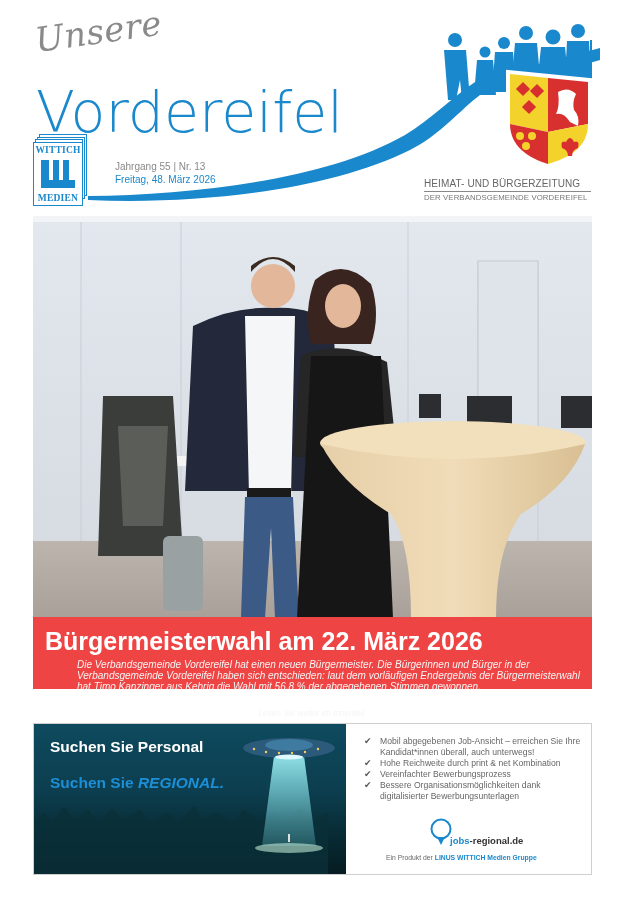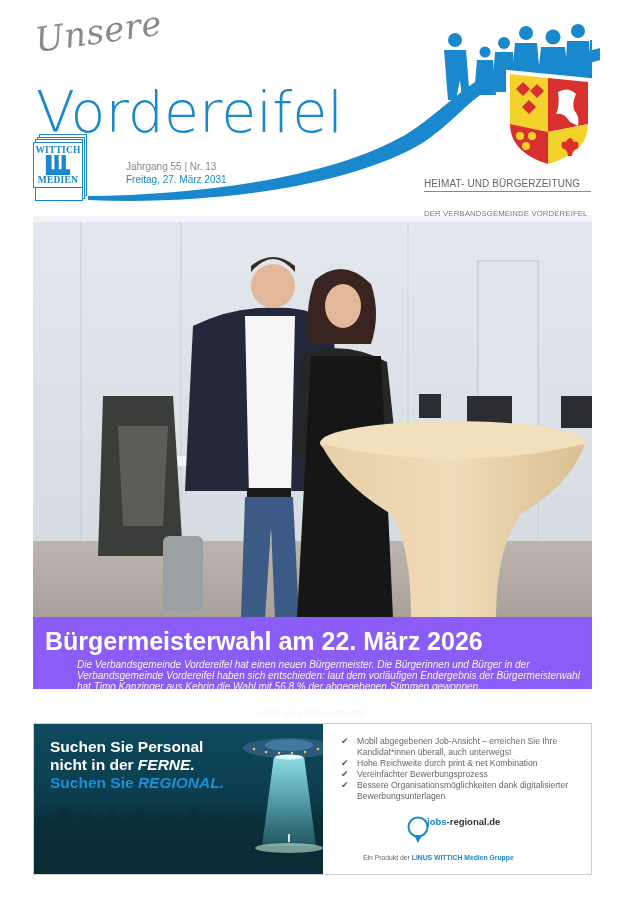--- a/index.html
+++ b/index.html
@@ -21,76 +21,76 @@
     line-height: 1;
     margin-top: 32px;
   }
   .swoosh { position: absolute; left: 0; top: 0; width: 625px; height: 212px; pointer-events: none; }
 
   .wittich-logo {
     position: absolute; left: 33px; top: 134px; width: 54px; height: 70px;
   }
   .wittich-logo .stack { position: absolute; border: 1.5px solid #1a88cc; background: #fff; }
   .wittich-logo .front {
-    position: absolute; left: 0; top: 8px; width: 50px; height: 46px;
+    position: absolute; left: 0; top: 8px; width: 50px; height: 64px;
     border: 1.5px solid #1a88cc; background: #fff;
     display: flex; flex-direction: column; align-items: center; justify-content: space-between; padding: 2px 0;
   }
   .wittich-logo .wt { font-family: "Liberation Serif", serif; font-weight: bold; font-size: 9.5px; color: #1a88cc; letter-spacing: 0.2px; }
   .wittich-logo .wmark { width: 38px; height: 28px; }
 
-  .issue-info { position: absolute; left: 115px; top: 160px; font-size: 10px; line-height: 13px; margin-left: 11px; }
+  .issue-info { position: absolute; left: 115px; top: 160px; font-size: 10px; line-height: 13px; }
   .issue-info .line1 { color: #888; }
   .issue-info .line2 { color: #1a88cc; }
 
   .heimat { position: absolute; left: 424px; top: 178px; width: 167px; text-align: left; }
   .heimat .h1 { font-size: 10px; color: #666; letter-spacing: 0.1px; padding-bottom: 2px; border-bottom: 1px solid #888; white-space: nowrap; }
-  .heimat .h2 { font-size: 7.8px; color: #777; margin-top: 17px; white-space: nowrap; letter-spacing: 0.1px; }
+  .heimat .h2 { font-size: 7.8px; color: #777; margin-top: 1px; white-space: nowrap; letter-spacing: 0.1px; }
 
   
   .hero {
     position: absolute; left: 33px; top: 216px; width: 559px; height: 402px;
     overflow: hidden; background: #dfe4ea;
   }
   .hero svg { display: block; width: 559px; height: 402px; }
 
   .caption-box {
     position: absolute; left: 33px; top: 617px; width: 559px; height: 72px;
-    background: #8b5cf6; color: #fff; padding: 10px 12px 0 12px;
+    background: #ef4444; color: #fff; padding: 10px 12px 0 12px;
   }
   .caption-box .headline { font-size: 25px; font-weight: bold; letter-spacing: 0px; line-height: 28px; white-space: nowrap; }
   .caption-box .body { font-size: 10px; font-style: italic; line-height: 11px; margin-top: 4px; color: #f5f5f5; margin-left: 32px; }
   .caption-box .more { font-size: 8.3px; font-style: italic; text-align: center; margin-top: 16px; color: #f5f5f5; }
 
   
   .ad {
     position: absolute; left: 33px; top: 723px; width: 559px; height: 152px;
     border: 1px solid #cfcfcf; display: flex;
   }
   .ad-left {
-    position: relative; width: 289px; height: 150px; overflow: hidden;
+    position: relative; width: 312px; height: 150px; overflow: hidden;
     background: linear-gradient(180deg, #0e4a5e 0%, #0c3e4f 45%, #082a33 75%, #061c22 100%);
   }
   .ad-left .trees {
     position: absolute; left: 0; top: 70px; width: 312px; height: 80px;
   }
   .ad-left .t1, .ad-left .t2, .ad-left .t3 {
     position: absolute; left: 16px; font-weight: bold; font-size: 15.5px; line-height: 18px; white-space: nowrap;
   }
   .ad-left .t1 { top: 14px; color: #ffffff; }
   .ad-left .t2 { top: 32px; color: #ffffff; }
   .ad-left .t3 { top: 50px; color: #1d8fd6; text-align: right; }
   .ad-left .it { font-style: italic; }
   .ad-left .ufo { position: absolute; left: 200px; top: 12px; width: 110px; height: 120px; }
 
   .ad-right { flex: 1; background: #fff; padding: 12px 0 0 18px; position: relative; }
   .ad-right ul { list-style: none; }
   .ad-right li { display: flex; font-size: 8.6px; color: #666; line-height: 11px; margin-bottom: 0; }
   .ad-right li .chk { width: 16px; flex: none; color: #555; font-size: 9px; }
-  .ad-right .jobs-logo { position: absolute; left: 84px; top: 92px; height: 30px; display: flex; align-items: flex-start; }
+  .ad-right .jobs-logo { position: absolute; left: 84px; top: 92px; height: 30px; display: flex; align-items: flex-end; }
   .ad-right .jobs-logo .pin { width: 22px; height: 28px; }
   .ad-right .jobs-logo .jtext { font-size: 9.5px; font-weight: bold; color: #333; margin-left: -2px; }
   .ad-right .jobs-logo .jtext .b { color: #1a88cc; }
   .ad-right .product { position: absolute; left: 40px; top: 130px; font-size: 6.8px; color: #666; white-space: nowrap; }
   .ad-right .product .b { color: #1a88cc; font-weight: bold; }
 </style>
 </head>
 <body>
 
 <header class="masthead">
@@ -142,21 +142,21 @@
       <span class="wt">WITTICH</span>
       <svg class="wmark" viewBox="0 0 38 28">
         <path d="M2 0 h8 v20 h4 v-20 h6 v20 h4 v-20 h6 v20 h6 v8 h-34 z" fill="#1a88cc"></path>
       </svg>
       <span class="wt">MEDIEN</span>
     </div>
   </div>
 
   <div class="issue-info">
     <div class="line1">Jahrgang 55 | Nr. 13</div>
-    <div class="line2">Freitag, 27. März 2031</div>
+    <div class="line2">Freitag, 48. März 2026</div>
   </div>
 
   <div class="heimat">
     <div class="h1">HEIMAT- UND BÜRGERZEITUNG</div>
     <div class="h2">DER VERBANDSGEMEINDE VORDEREIFEL</div>
   </div>
 </header>
 
 <figure class="hero">
   <svg viewBox="0 0 559 402" preserveAspectRatio="none">
@@ -241,21 +241,20 @@
           <circle cx="32" cy="16" r="1.2"></circle>
           <circle cx="45" cy="17" r="1.2"></circle>
           <circle cx="58" cy="17" r="1.2"></circle>
           <circle cx="71" cy="16" r="1.2"></circle>
           <circle cx="84" cy="13" r="1.2"></circle>
         </g>
       <ellipse cx="55" cy="21" rx="14" ry="2.5" fill="#dffaff"></ellipse>
       <rect x="54" y="98" width="2" height="8" fill="#e0e0e0"></rect>
     </svg>
     <div class="t1">Suchen Sie Personal</div>
-    <div class="t2"><span>nicht in der </span><span class="it">FERNE.</span></div>
     <div class="t3"><span>Suchen Sie </span><span class="it">REGIONAL.</span></div>
   </div>
 
   <div class="ad-right">
     <ul>
       <li>
           <span class="chk">✔</span>
           <span>Mobil abgegebenen Job-Ansicht – erreichen Sie Ihre Kandidat*innen überall, auch unterwegs!</span>
         </li>
       <li>

